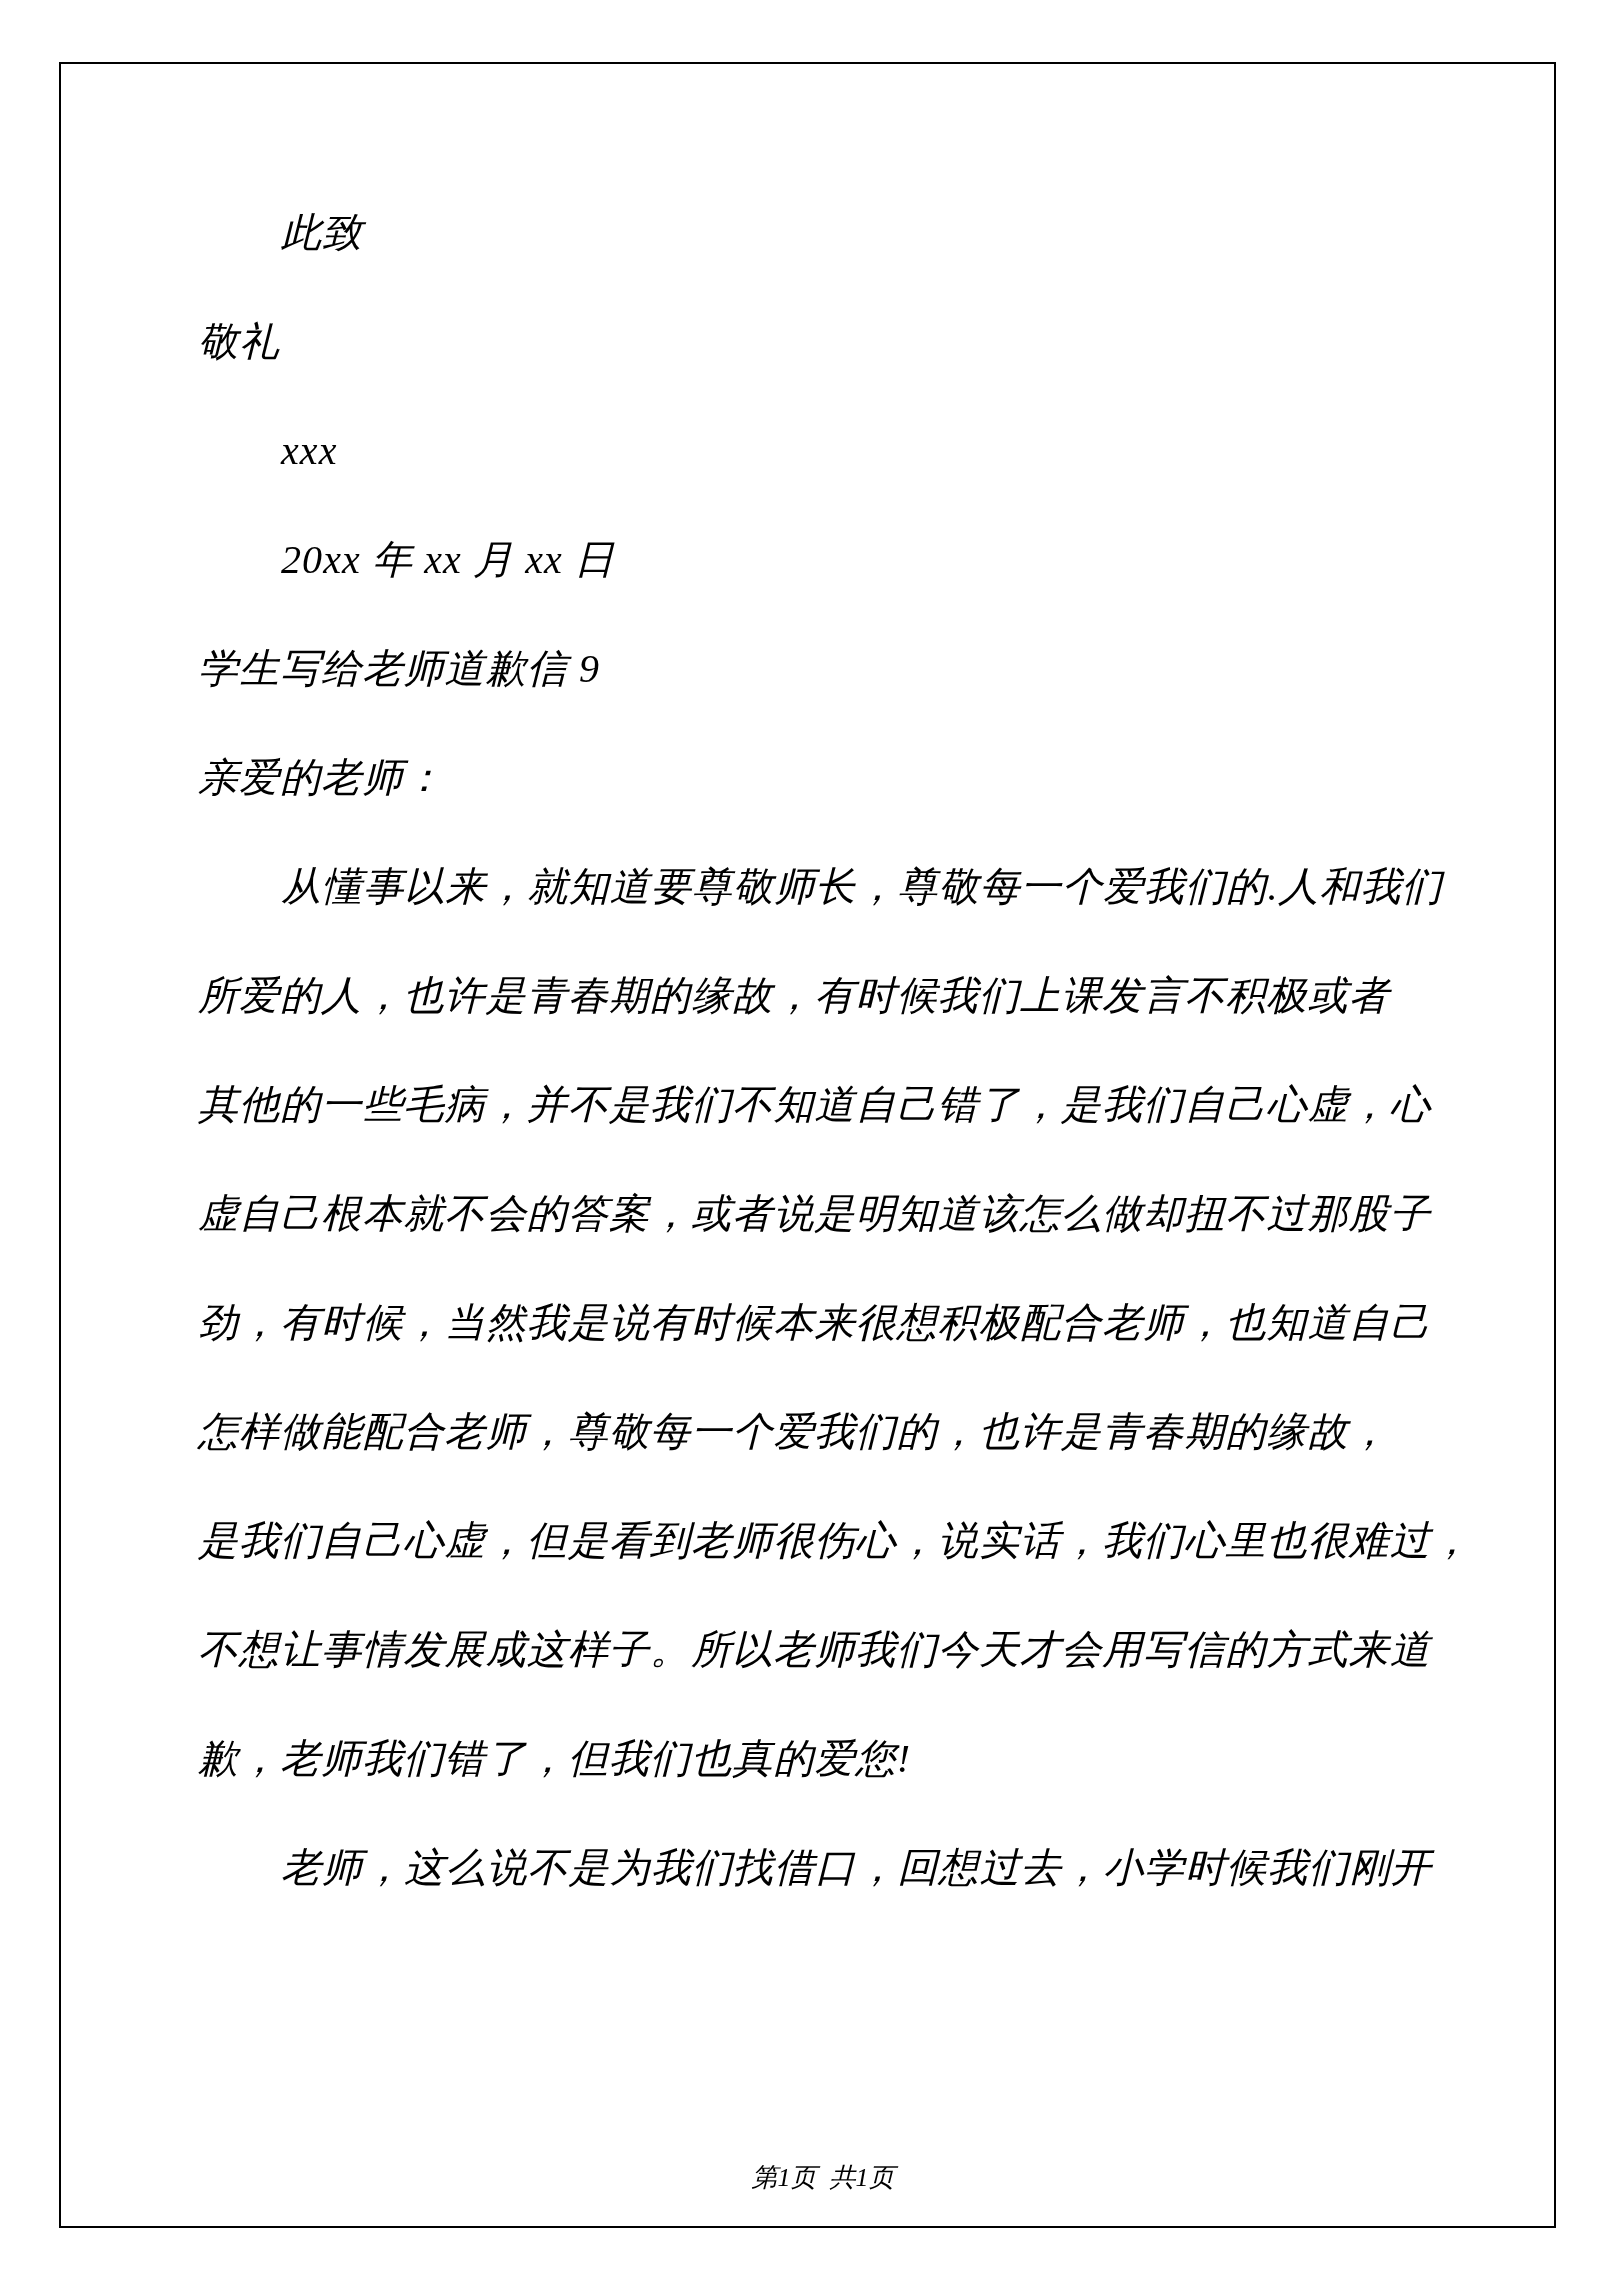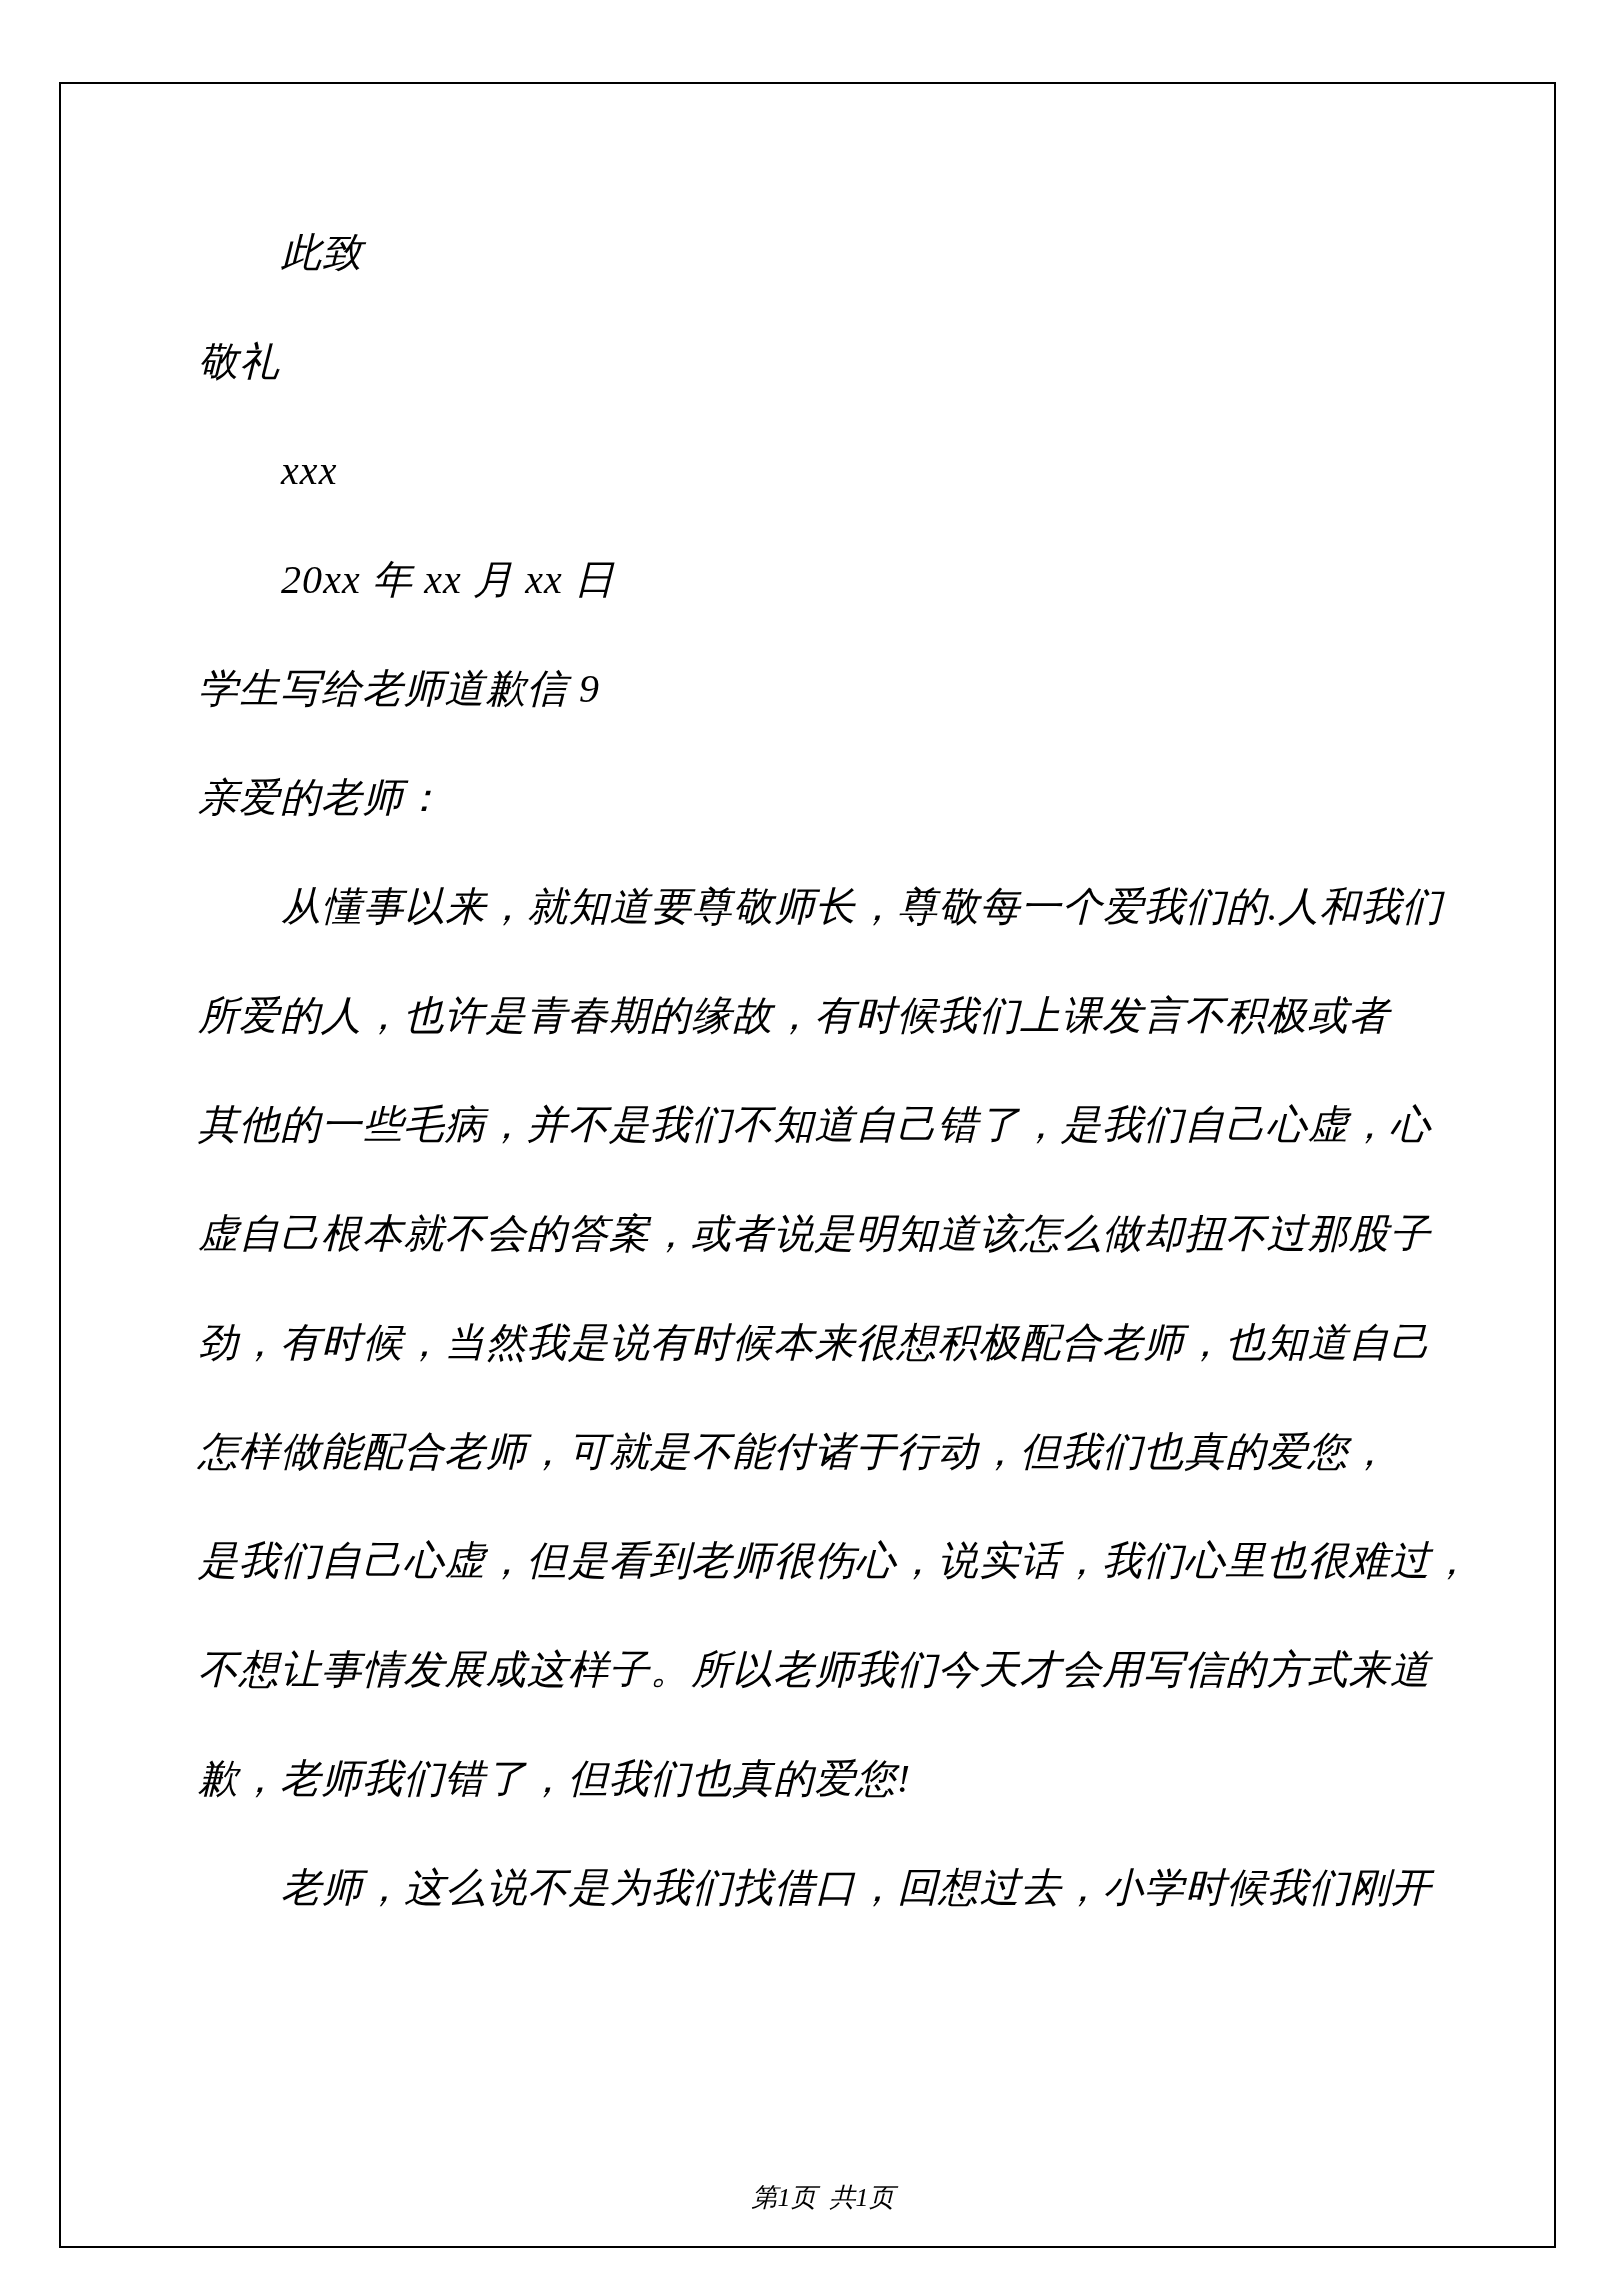--- a/index.html
+++ b/index.html
@@ -18,21 +18,20 @@
     overflow: hidden;
   }
   .frame {
     position: absolute;
     left: 59px;
     top: 62px;
     width: 1493px;
     height: 2162px;
     border: 2.2px solid #000000;
     background: #ffffff;
-    margin-top: 20px;
   }
   .content {
     position: absolute;
     left: 137px;
     top: 114px;
     right: 62px;
   }
   .line {
     height: 109px;
     line-height: 109px;
@@ -69,21 +68,21 @@
       <div class="line">敬礼</div>
       <div class="line indent">xxx</div>
       <div class="line indent">20xx 年 xx 月 xx 日</div>
       <div class="line">学生写给老师道歉信 9</div>
       <div class="line">亲爱的老师：</div>
       <div class="line indent">从懂事以来，就知道要尊敬师长，尊敬每一个爱我们的.人和我们</div>
       <div class="line">所爱的人，也许是青春期的缘故，有时候我们上课发言不积极或者</div>
       <div class="line">其他的一些毛病，并不是我们不知道自己错了，是我们自己心虚，心</div>
       <div class="line">虚自己根本就不会的答案，或者说是明知道该怎么做却扭不过那股子</div>
       <div class="line">劲，有时候，当然我是说有时候本来很想积极配合老师，也知道自己</div>
-      <div class="line">怎样做能配合老师，可就是不能付诸于行动，但我们也真的爱您，</div>
+      <div class="line">怎样做能配合老师，尊敬每一个爱我们的，也许是青春期的缘故，</div>
       <div class="line">是我们自己心虚，但是看到老师很伤心，说实话，我们心里也很难过，</div>
       <div class="line">不想让事情发展成这样子。所以老师我们今天才会用写信的方式来道</div>
       <div class="line">歉，老师我们错了，但我们也真的爱您!</div>
       <div class="line indent">老师，这么说不是为我们找借口，回想过去，小学时候我们刚开</div>
     </div>
     <div class="footer">
       <span>第1页  共1页</span>
     </div>
   </div>
 </div>

